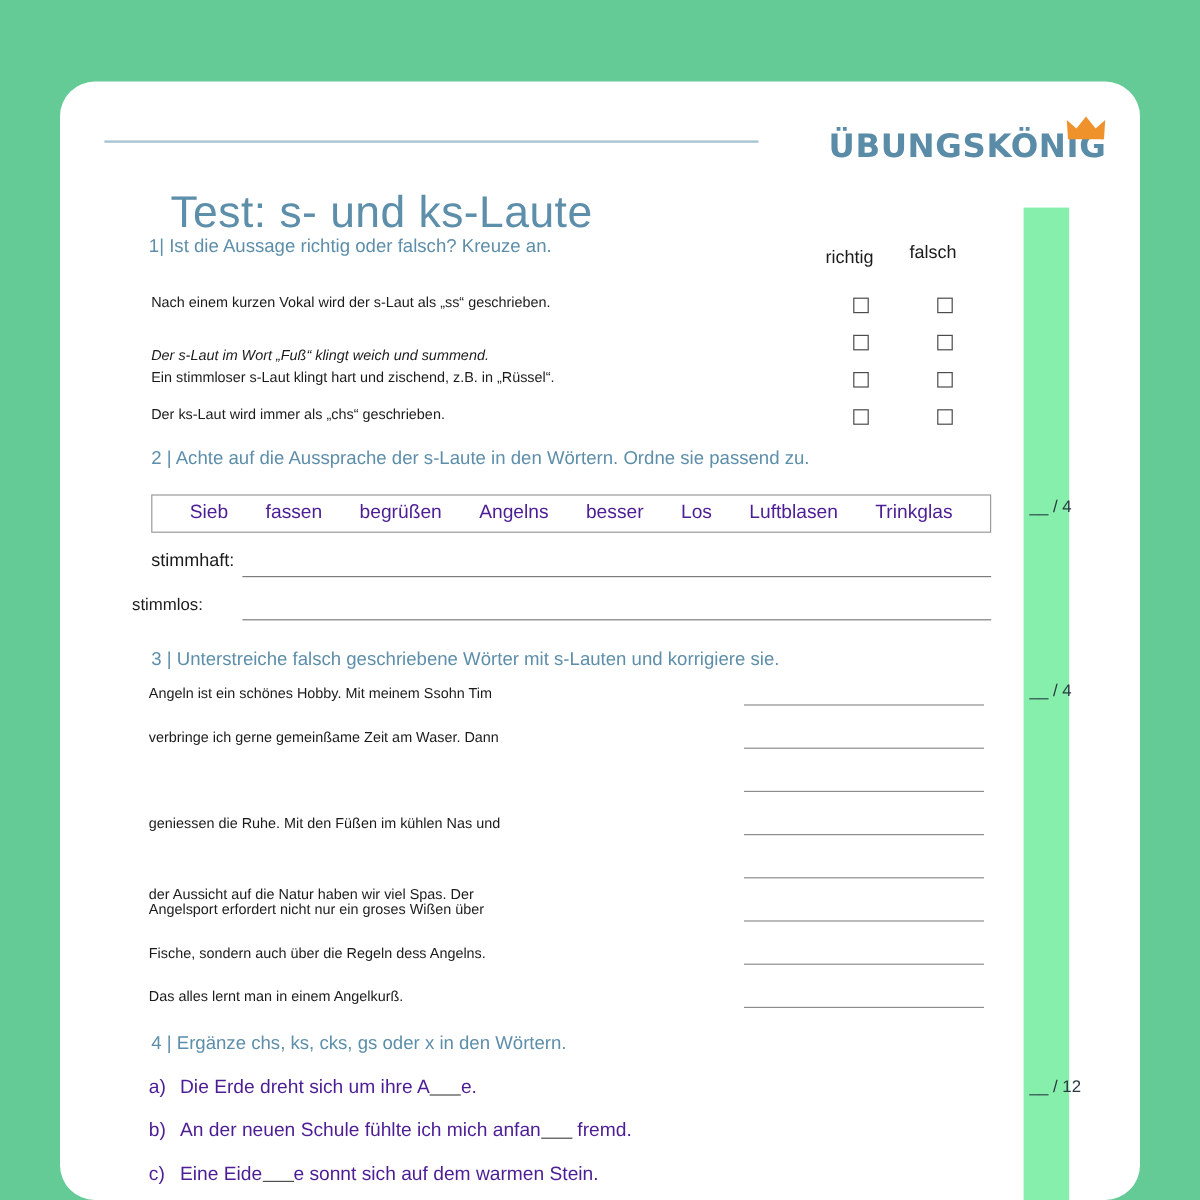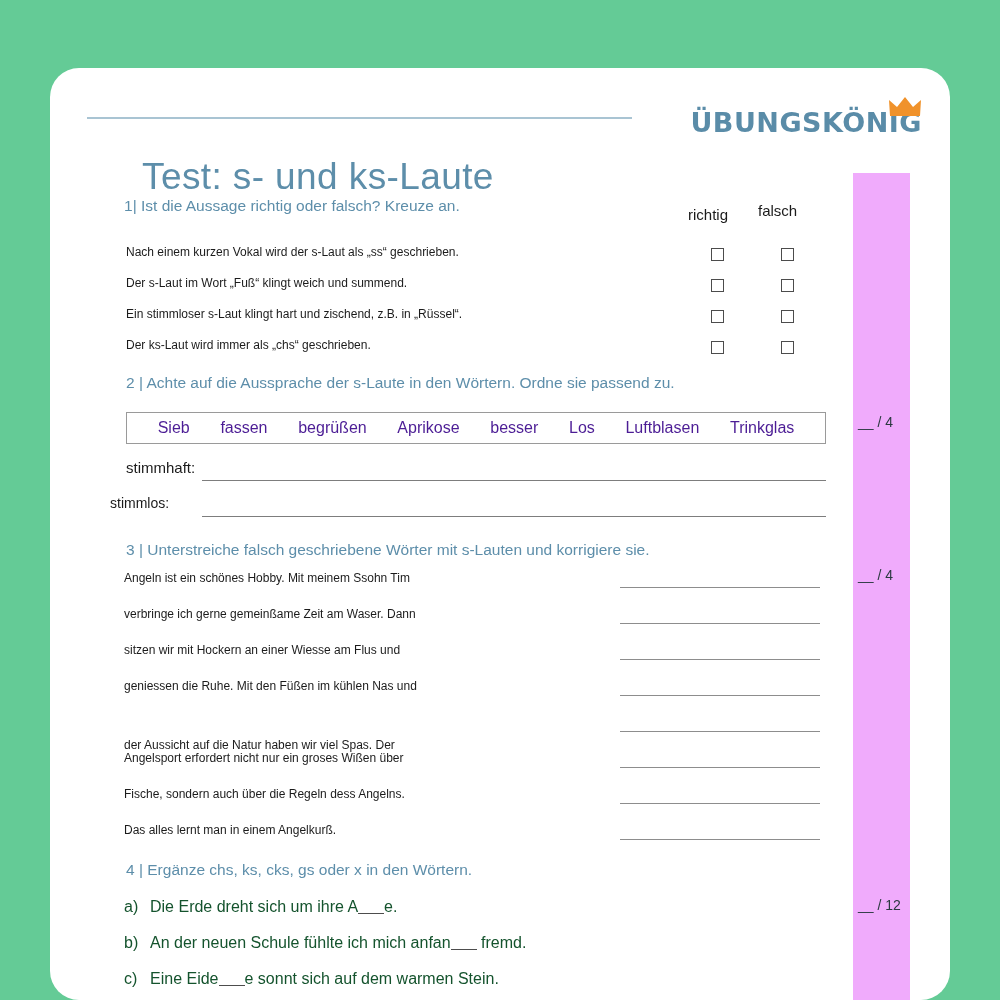--- a/index.html
+++ b/index.html
@@ -70,23 +70,23 @@
     letter-spacing: 0.4px;
     white-space: nowrap;
     margin-left: 20px;
   }
 
   
   #score-sidebar {
     position: absolute;
     left: 803px;
     top: 105px;
-    width: 57px;
+    width: 38px;
     height: 827px;
-    background: #f0abfc;
+    background: #86efac;
   }
   .score-mark {
     position: absolute;
     left: 5px;
     font-size: 14px;
     color: #2a3940;
     white-space: nowrap;
     font-family: "Liberation Sans", sans-serif;
   }
 
@@ -151,21 +151,21 @@
   .rule-light {
     position: absolute;
     height: 1px;
     background: #8d8d8d;
   }
 
   
   .ex4-item {
     position: absolute;
     font-size: 16px;
-    color: #14532d;
+    color: #4c1d95;
     white-space: nowrap;
   }
   .ex4-item .marker {
     display: inline-block;
     width: 26px;
   }
   .gap {
     display: inline-block;
     border-bottom: 1.4px solid #4d4d4d;
     width: 26px;
@@ -196,21 +196,21 @@
 
   <div class="ex-head" style="left:74px; top:129px;">
     <span class="num">1</span><span>|</span>
     <span>Ist die Aussage richtig oder falsch? Kreuze an.</span>
   </div>
 
   <div class="small-head" style="left:638px; top:138px;">richtig</div>
   <div class="small-head" style="left:708px; top:134px;">falsch</div>
 
   <div class="body-line" style="left:76px; top:177px;">Nach einem kurzen Vokal wird der s-Laut als „ss“ geschrieben.</div>
-  <div class="body-line" style="left:76px; top:208px;">Der s-Laut im Wort „Fuß“ klingt weich und summend.</div>
+  <div class="body-line" style="left:76px; top:221px;font-style:italic;">Der s-Laut im Wort „Fuß“ klingt weich und summend.</div>
   <div class="body-line" style="left:76px; top:239px;">Ein stimmloser s-Laut klingt hart und zischend, z.B. in „Rüssel“.</div>
   <div class="body-line" style="left:76px; top:270px;">Der ks-Laut wird immer als „chs“ geschrieben.</div>
 
   <div class="cbx" style="left:661px; top:180px;"></div>
   <div class="cbx" style="left:731px; top:180px;"></div>
   <div class="cbx" style="left:661px; top:211px;"></div>
   <div class="cbx" style="left:731px; top:211px;"></div>
   <div class="cbx" style="left:661px; top:242px;"></div>
   <div class="cbx" style="left:731px; top:242px;"></div>
   <div class="cbx" style="left:661px; top:273px;"></div>
@@ -219,42 +219,41 @@
   <div class="ex-head" style="left:76px; top:306px;">
     <span class="num">2</span>
     <span>|</span>
     <span>Achte auf die Aussprache der s-Laute in den Wörtern. Ordne sie passend zu.</span>
   </div>
 
   <div id="word-bank">
     <span class="word">Sieb</span>
     <span class="word">fassen</span>
     <span class="word">begrüßen</span>
-    <span class="word">Aprikose</span>
+    <span class="word">Angelns</span>
     <span class="word">besser</span>
     <span class="word">Los</span>
     <span class="word">Luftblasen</span>
     <span class="word">Trinkglas</span>
   </div>
 
   <div class="body-line" style="left:76px; top:391px; font-size:15px;">stimmhaft:</div>
   <div class="rule" style="left:152px; top:412px; width:624px;"></div>
 
   <div class="body-line" style="left:60px; top:427px; font-size:14px;">stimmlos:</div>
   <div class="rule" style="left:152px; top:448px; width:624px;"></div>
 
   <div class="ex-head" style="left:76px; top:473px;">
     <span class="num">3</span>
     <span>|</span>
     <span>Unterstreiche falsch geschriebene Wörter mit s-Lauten und korrigiere sie.</span>
   </div>
 
   <div class="body-line" style="left:74px; top:503px;">Angeln ist ein schönes Hobby. Mit meinem Ssohn Tim</div>
   <div class="body-line" style="left:74px; top:539px;">verbringe ich gerne gemeinßame Zeit am Waser. Dann</div>
-  <div class="body-line" style="left:74px; top:575px;">sitzen wir mit Hockern an einer Wiesse am Flus und</div>
   <div class="body-line" style="left:74px; top:611px;">geniessen die Ruhe. Mit den Füßen im kühlen Nas und</div>
   <div class="body-line" style="left:74px; top:670px;">der Aussicht auf die Natur haben wir viel Spas. Der</div>
   <div class="body-line" style="left:74px; top:683px;">Angelsport erfordert nicht nur ein groses Wißen über</div>
   <div class="body-line" style="left:74px; top:719px;">Fische, sondern auch über die Regeln dess Angelns.</div>
   <div class="body-line" style="left:74px; top:755px;">Das alles lernt man in einem Angelkurß.</div>
 
   <div class="rule-light" style="left:570px; top:519px; width:200px;"></div>
   <div class="rule-light" style="left:570px; top:555px; width:200px;"></div>
   <div class="rule-light" style="left:570px; top:591px; width:200px;"></div>
   <div class="rule-light" style="left:570px; top:627px; width:200px;"></div>

